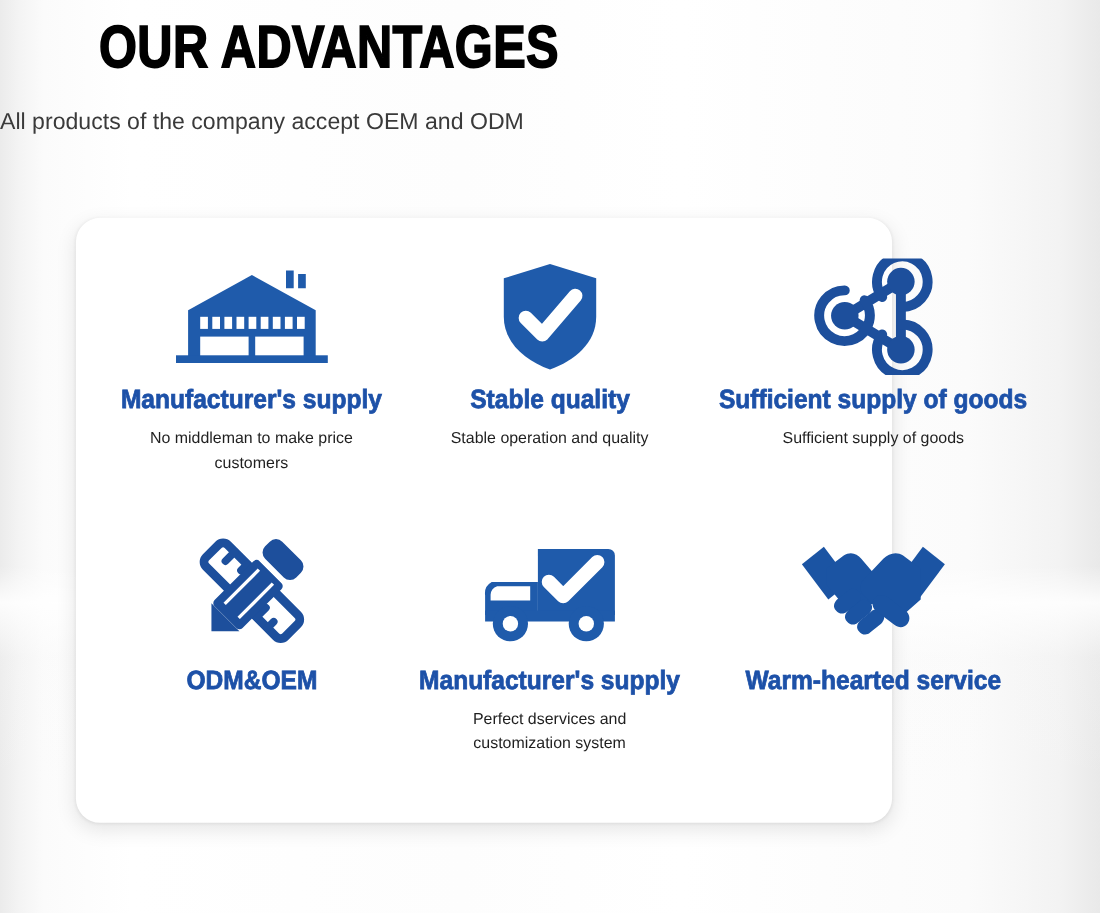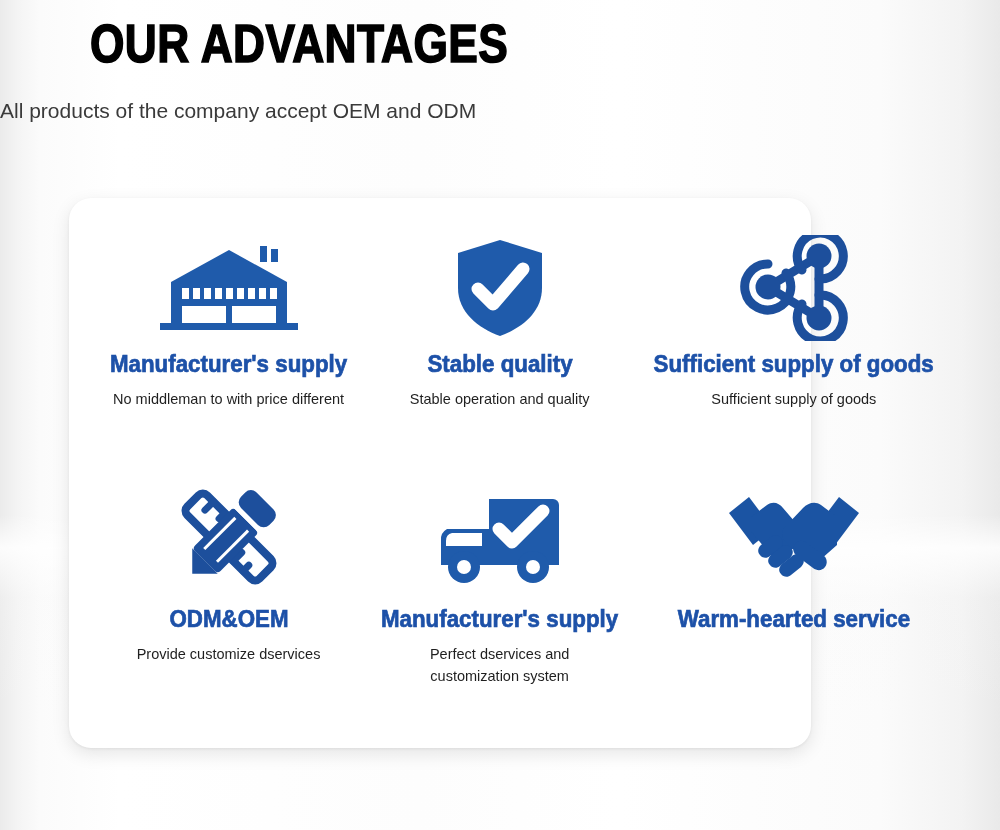--- a/index.html
+++ b/index.html
@@ -178,21 +178,21 @@
               <rect x="105" y="50" width="7" height="11"></rect>
               <rect x="116" y="50" width="7" height="11"></rect>
 
               <rect x="28" y="68" width="44" height="17"></rect>
               <rect x="78" y="68" width="44" height="17"></rect>
             </g>
           </svg>
         </div>
         <div class="cell-title">Manufacturer's supply</div>
         <div class="cell-desc">
-          <span class="line">No middleman to with price different</span>
+          <span class="line">No middleman to make price customers</span>
         </div>
       </div>
 
       <div class="cell row1">
         <div class="icon-wrap">
           <svg width="100" height="104" viewBox="0 0 100 104" aria-hidden="true">
             <path d="M50 4 L92 17 L92 52 C92 76 72 92 50 100 C28 92 8 76 8 52 L8 17 Z" fill="#1f5bab"></path>
             <path d="M28 53 L43 68 L73 33" fill="none" stroke="#ffffff" stroke-width="13" stroke-linecap="round" stroke-linejoin="round"></path>
           </svg>
         </div>
@@ -256,21 +256,20 @@
 
               <g stroke="#ffffff" stroke-width="3">
                 <line x1="30" y1="45" x2="74" y2="45"></line>
                 <line x1="30" y1="63" x2="74" y2="63"></line>
               </g>
             </g>
           </svg>
         </div>
         <div class="cell-title">ODM&amp;OEM</div>
         <div class="cell-desc">
-          <span class="line">Provide customize dservices</span>
         </div>
       </div>
 
       <div class="cell row2">
         <div class="icon-wrap">
           <svg width="134" height="104" viewBox="0 0 134 104" aria-hidden="true">
             <g fill="#1f5bab">
 
               <path d="M56 14 h64 a6 6 0 0 1 6 6 v54 h-70 z"></path>
 

